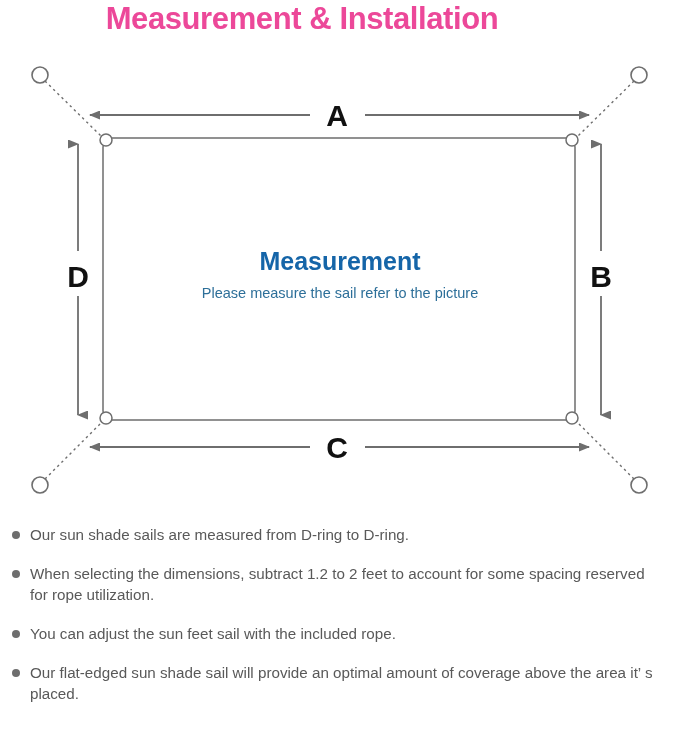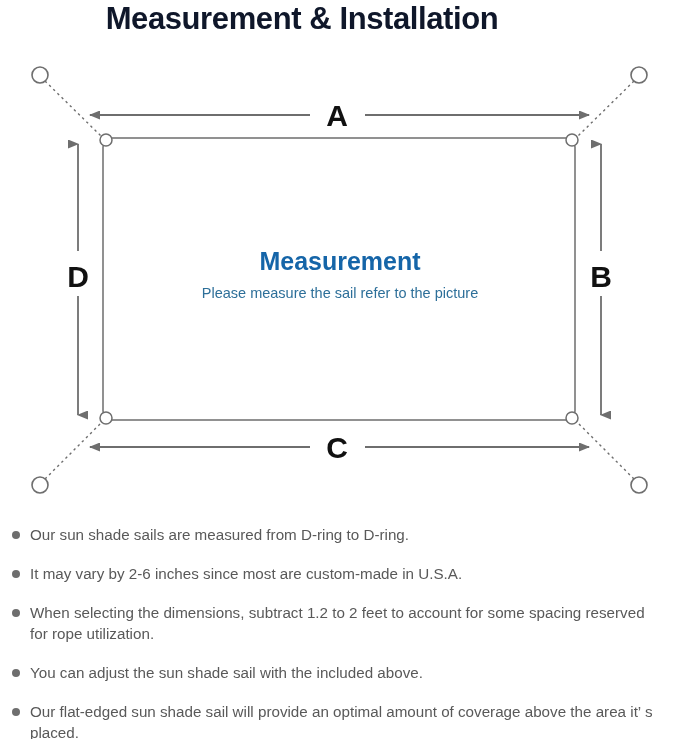--- a/index.html
+++ b/index.html
@@ -27,21 +27,21 @@
     position: absolute;
     top: 0px;
     left: 0;
     width: 604px;
     text-align: center;
     font-family: "Liberation Sans", sans-serif;
     font-weight: bold;
     font-size: 31px;
     line-height: 38px;
     letter-spacing: -0.4px;
-    color: #0f172a;
+    color: #ec4899;
     white-space: nowrap;
   }
 
   
   .diagram {
     position: absolute;
     top: 44px;
     left: 0;
     width: 679px;
     height: 470px;
@@ -178,29 +178,25 @@
     </svg>
   </div>
 
   <div class="notes">
     <div class="note-row">
       <span class="bullet-dot"></span>
       <span class="note-text">Our sun shade sails are measured from D-ring to D-ring.</span>
     </div>
     <div class="note-row">
       <span class="bullet-dot"></span>
-      <span class="note-text">It may vary by 2-6 inches since most are custom-made in U.S.A.</span>
-    </div>
-    <div class="note-row">
-      <span class="bullet-dot"></span>
       <span class="note-text">When selecting the dimensions, subtract 1.2 to 2 feet to account for some spacing reserved for rope utilization.</span>
     </div>
     <div class="note-row">
       <span class="bullet-dot"></span>
-      <span class="note-text">You can adjust the sun shade sail with the included above.</span>
+      <span class="note-text">You can adjust the sun feet sail with the included rope.</span>
     </div>
     <div class="note-row">
       <span class="bullet-dot"></span>
       <span class="note-text">Our flat-edged sun shade sail will provide an optimal amount of coverage above the area it’ s placed.</span>
     </div>
   </div>
 
 </div>
 
 </body></html>

